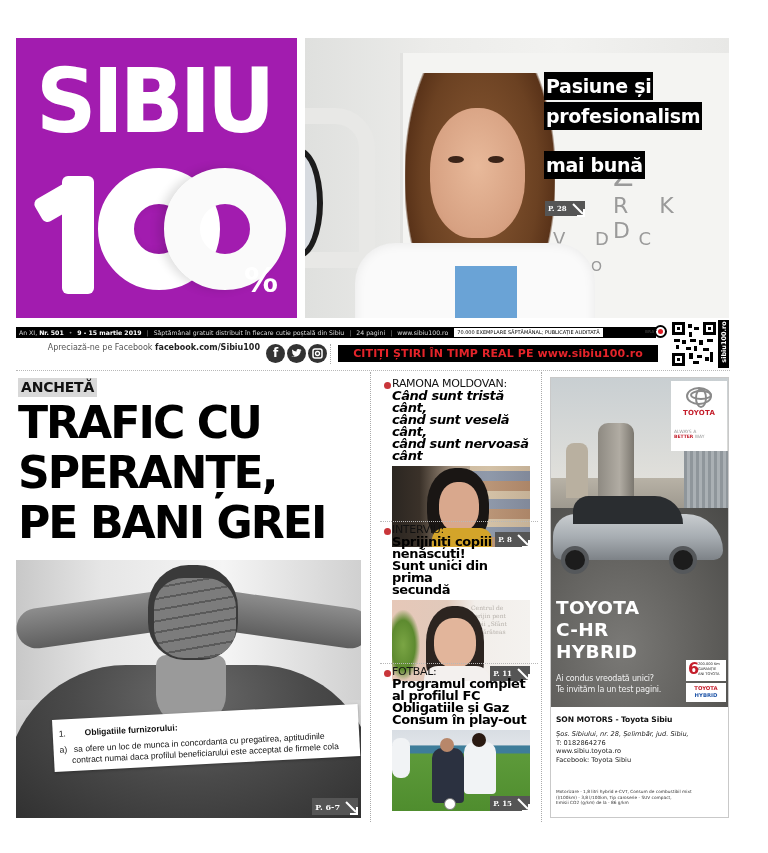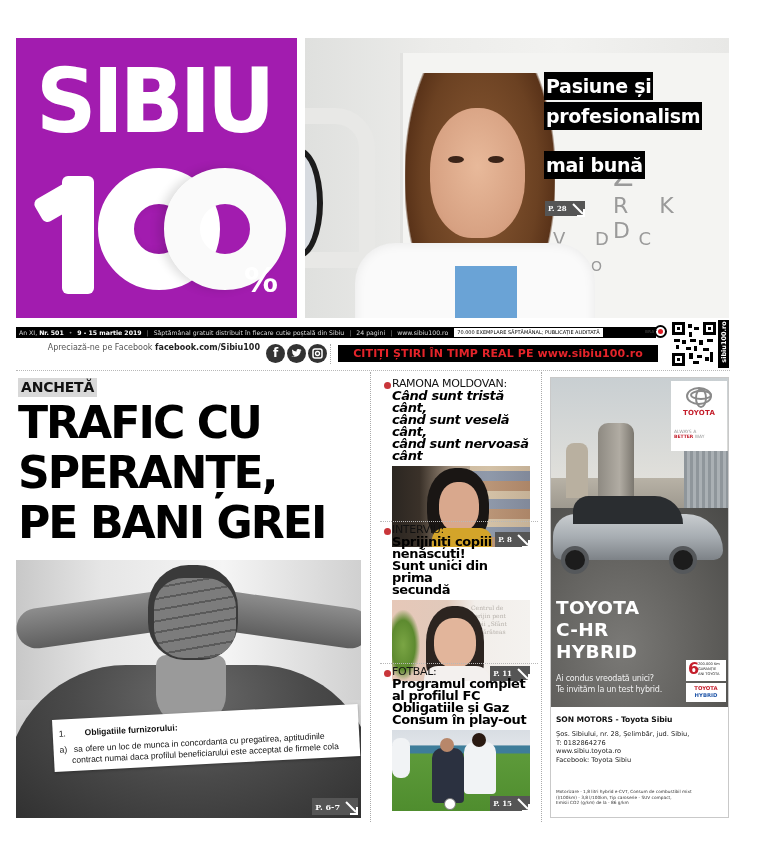--- a/index.html
+++ b/index.html
@@ -137,21 +137,21 @@
   .ad-question { position: absolute; left: 5px; top: 296px; color: #f0f0f0; font-size: 8px; line-height: 10.5px; letter-spacing: -0.2px; }
   .ad-warranty { position: absolute; left: 135px; top: 282px; width: 40px; height: 21px; background: #fff; }
   .ad-warranty .six { position: absolute; left: 2px; top: 0; color: #c41e2b; font-weight: bold; font-size: 16px; line-height: 18px; }
   .ad-warranty .txt { position: absolute; left: 12px; top: 2px; font-size: 3.6px; line-height: 5px; color: #222; white-space: nowrap; }
   .ad-hybrid-badge { position: absolute; left: 135px; top: 305px; width: 40px; height: 19px; background: #fff; text-align: center; font-weight: bold; font-size: 5.3px; line-height: 7px; padding-top: 2px; }
   .ad-hybrid-badge .t1 { color: #c41e2b; }
   .ad-hybrid-badge .t2 { color: #1f55a8; }
   .ad-dealer { position: absolute; left: 5px; top: 337px; width: 170px; }
   .ad-dealer .dname { font-weight: bold; font-size: 7.6px; color: #111; letter-spacing: -0.1px; }
   .ad-dealer .dline { font-size: 6.6px; line-height: 8.7px; color: #222; }
-  .ad-dealer .addr { margin-top: 6px; }
+  .ad-dealer .addr { margin-top: 6px; font-style: italic; }
   .ad-legal { position: absolute; left: 5px; top: 411px; width: 170px; font-size: 4.3px; line-height: 5.5px; color: #333; }
 </style>
 </head>
 <body>
 
 <div class="logo-box">
   <div class="logo-sibiu">SIBIU</div>
   <div class="logo-100">
     <div class="logo-one">
         <div class="flag"></div>
@@ -373,21 +373,21 @@
       <div class="tag1">ALWAYS A</div>
       <div class="tag2"><b>BETTER</b><span> WAY</span></div>
     </div>
     <div class="ad-model">
       <div>TOYOTA</div>
       <div>C-HR</div>
       <div>HYBRID</div>
     </div>
     <div class="ad-question">
       <div>Ai condus vreodată unici?</div>
-      <div>Te invităm la un test hybrid.</div>
+      <div>Te invităm la un test pagini.</div>
     </div>
     <div class="ad-warranty">
       <span class="six">6</span>
       <div class="txt">
         <div>200.000 Km</div>
         <div>GARANȚIE</div>
         <div>ANI TOYOTA</div>
       </div>
     </div>
     <div class="ad-hybrid-badge">

